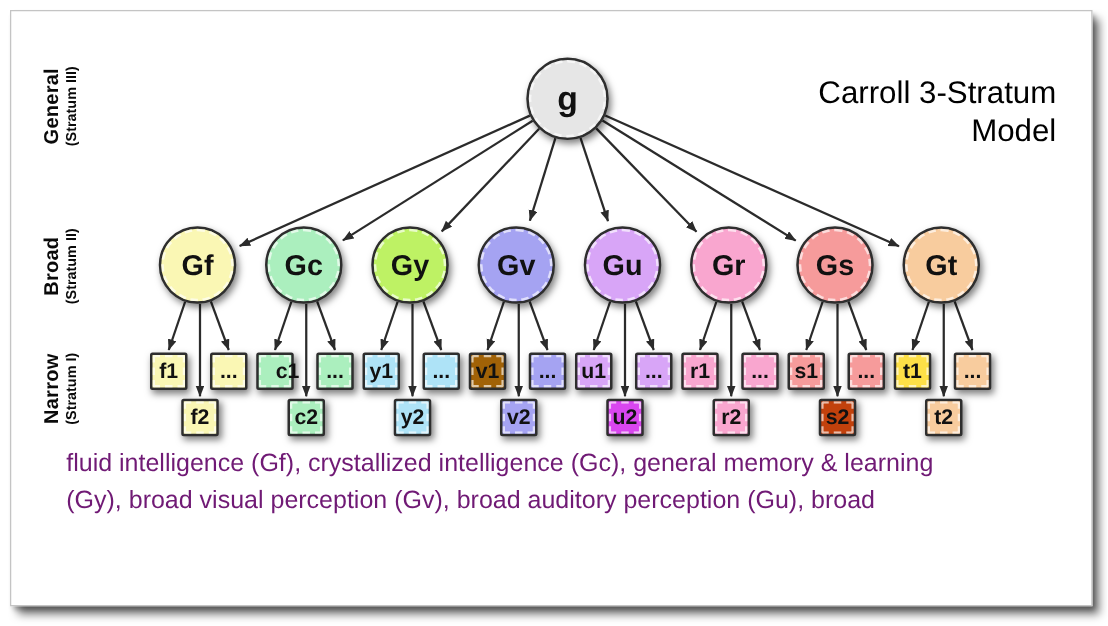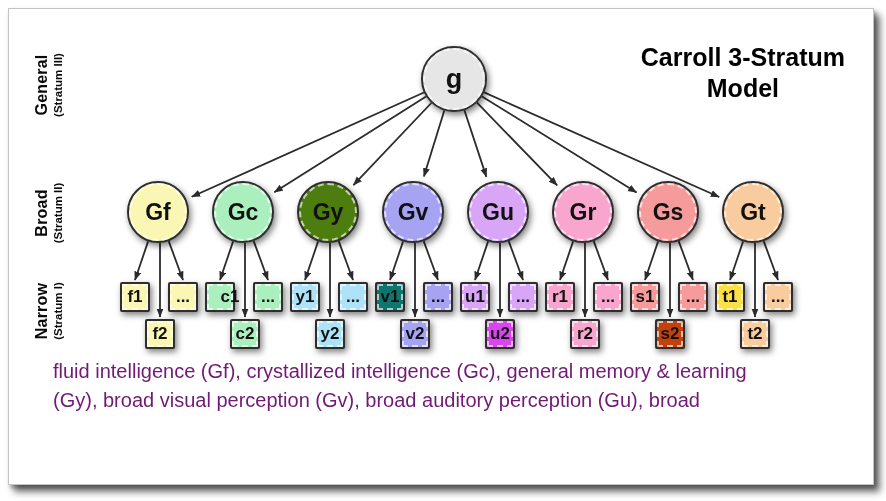--- a/index.html
+++ b/index.html
@@ -1,21 +1,21 @@
 <!DOCTYPE html>
 <html><head>
 <meta charset="utf-8">
 <style>
   html,body{margin:0;padding:0;background:#ffffff;}
   .stage{position:relative;width:886px;height:501px;background:#ffffff;overflow:hidden;
          font-family:"Liberation Sans",sans-serif;}
   .card{position:absolute;left:8px;top:8px;width:864px;height:475px;background:#ffffff;
         border:1px solid #c4c4c4;
         box-shadow:6px 7px 7px rgba(0,0,0,.55), 2px 3px 4px rgba(0,0,0,.30);}
-  .title{position:absolute;top:33px;right:28px;text-align:center;font-weight:bold;
+  .title{position:absolute;top:50px;right:28px;text-align:right;font-weight:normal;
          font-size:25px;line-height:31px;color:#000;}
   .stratum{position:absolute;width:130px;height:54px;transform:rotate(-90deg);
            display:flex;flex-direction:column;align-items:center;justify-content:center;
            color:#0a0a0a;text-align:center;}
   .stratum .word{font-weight:bold;font-size:16px;line-height:18px;letter-spacing:.2px;}
   .stratum .sub{font-weight:bold;font-size:11.5px;line-height:14px;}
   .s-general{left:-25px;top:49px;}
   .s-broad{left:-25px;top:177px;}
   .s-narrow{left:-25px;top:275px;}
   .arrows{position:absolute;left:0;top:0;}
@@ -117,36 +117,36 @@
         </div>
         <div class="node square" style="left: 196px; top: 273px; width: 30px; height: 30px; background: rgb(171, 239, 190); padding-left: 20px;">
           <span>c1</span>
         </div>
         <div class="node square" style="left: 244px; top: 273px; width: 30px; height: 30px; background: rgb(171, 239, 190);">
           <span>...</span>
         </div>
         <div class="node square" style="left: 221px; top: 310px; width: 30px; height: 30px; background: rgb(171, 239, 190);">
           <span>c2</span>
         </div>
-        <div class="node circle broad-circle" style="left: 288px; top: 172px; width: 62px; height: 62px; background: #4d7c0f;">
+        <div class="node circle broad-circle" style="left: 288px; top: 172px; width: 62px; height: 62px; background: #bef264;">
           <span>Gy</span>
         </div>
         <div class="node square" style="left: 281px; top: 273px; width: 30px; height: 30px; background: rgb(174, 227, 247);">
           <span>y1</span>
         </div>
         <div class="node square" style="left: 329px; top: 273px; width: 30px; height: 30px; background: rgb(174, 227, 247);">
           <span>...</span>
         </div>
         <div class="node square" style="left: 306px; top: 310px; width: 30px; height: 30px; background: rgb(174, 227, 247);">
           <span>y2</span>
         </div>
         <div class="node circle broad-circle" style="left: 373px; top: 172px; width: 62px; height: 62px; background: rgb(165, 163, 242);">
           <span>Gv</span>
         </div>
-        <div class="node square" style="left: 366px; top: 273px; width: 30px; height: 30px; background: #0f766e;">
+        <div class="node square" style="left: 366px; top: 273px; width: 30px; height: 30px; background: #a16207;">
           <span>v1</span>
         </div>
         <div class="node square" style="left: 414px; top: 273px; width: 30px; height: 30px; background: rgb(165, 163, 242);">
           <span>...</span>
         </div>
         <div class="node square" style="left: 391px; top: 310px; width: 30px; height: 30px; background: rgb(165, 163, 242);">
           <span>v2</span>
         </div>
         <div class="node circle broad-circle" style="left: 458px; top: 172px; width: 62px; height: 62px; background: rgb(216, 165, 247);">
           <span>Gu</span>

